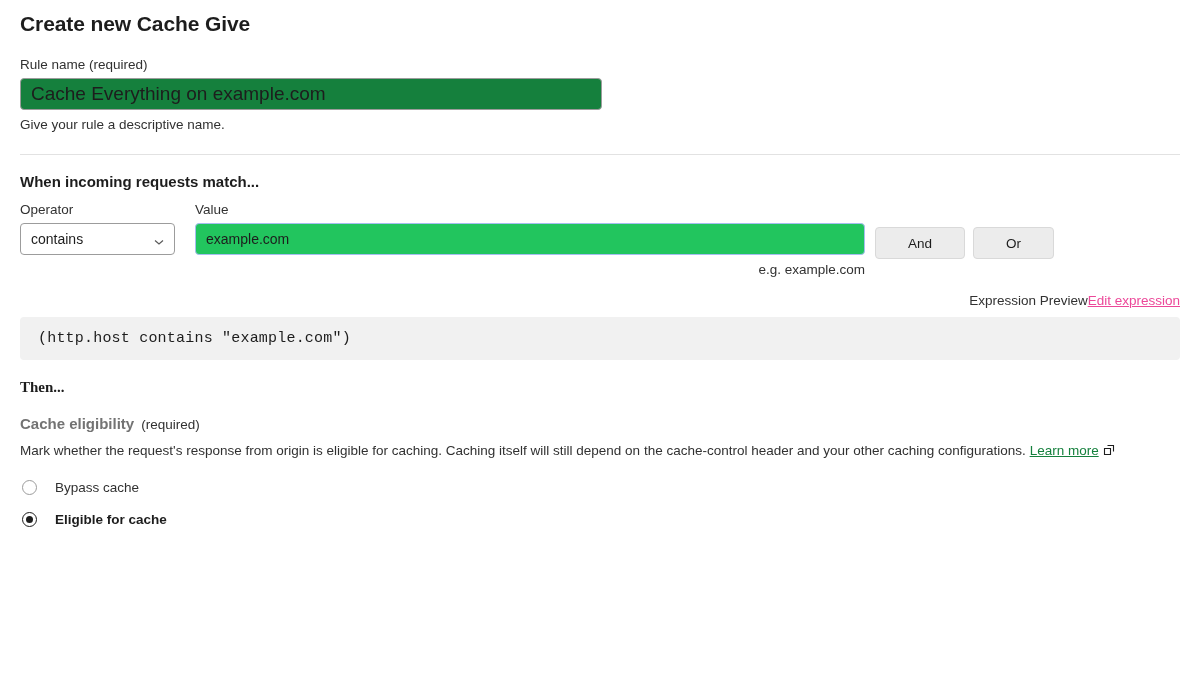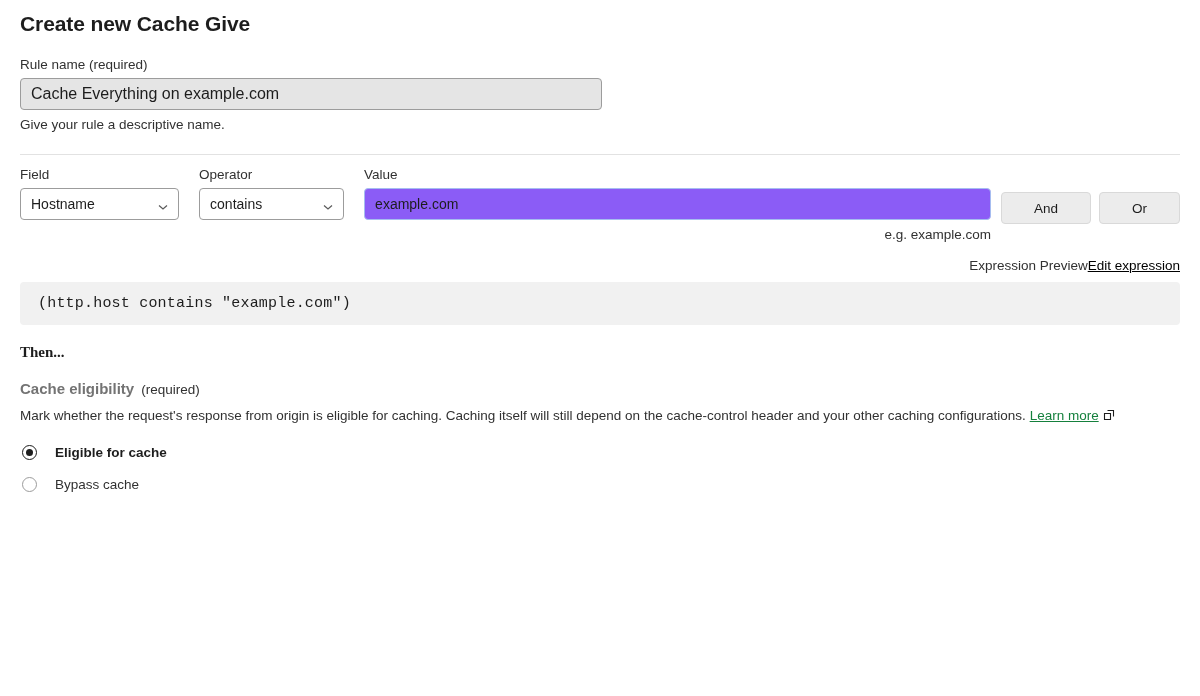--- a/index.html
+++ b/index.html
@@ -32,24 +32,24 @@
     color: #313131;
     margin-top: 21px;
     margin-bottom: 6px;
   }
   .text-input {
     width: 582px;
     height: 32px;
     border: 1px solid #9c9c9c;
     border-radius: 4px;
     padding: 0 10px;
-    font-size: 16px;
+    font-size: 19px;
     font-family: "Liberation Sans", sans-serif;
     color: #1d1d1d;
-    background: #e5e5e5;
+    background: #15803d;
     outline: none;
   }
   .help-text {
     font-size: 13.5px;
     color: #313131;
     margin-top: 7px;
   }
   .divider {
     border: none;
     border-top: 1px solid #e2e2e2;
@@ -95,21 +95,21 @@
     top: 50%;
     transform: translateY(-50%);
     width: 10px;
     height: 10px;
   }
   .value-input {
     width: 100%;
     height: 32px;
     border: 1px solid #a6bdf0;
     border-radius: 4px;
-    background: #8b5cf6;
+    background: #22c55e;
     padding: 0 10px;
     font-size: 14px;
     font-family: "Liberation Sans", sans-serif;
     color: #1d1d1d;
     outline: none;
   }
   .value-help {
     font-size: 13.5px;
     color: #313131;
     margin-top: 7px;
@@ -140,21 +140,21 @@
     align-items: baseline;
     margin-top: 16px;
     width: 1160px;
   }
   .expr-label {
     font-size: 13.5px;
     color: #313131;
   }
   .expr-edit-link {
     font-size: 13.5px;
-    color: #000000;
+    color: #ec4899;
     text-decoration: underline;
     cursor: pointer;
   }
   .expr-box {
     width: 1160px;
     background: #f1f1f1;
     border-radius: 4px;
     padding: 13px 18px;
     margin-top: 9px;
     font-family: "Liberation Mono", monospace;
@@ -246,34 +246,24 @@
 <div class="page">
 
   <h1 class="page-title">Create new Cache Give</h1>
 
   <div class="field-label">Rule name (required)</div>
   <input class="text-input" type="text" value="Cache Everything on example.com" style="">
   <div class="help-text">Give your rule a descriptive name.</div>
 
   <hr class="divider">
 
+  <div class="section-heading">When incoming requests match...</div>
 
   <div class="match-row">
 
-    <div class="col-field">
-      <div class="col-label">Field</div>
-      <div class="select-box">
-        <span>Hostname</span>
-        <span class="chevron">
-          <svg viewBox="0 0 10 10" width="10" height="10">
-              <path d="M1 3.5 L5 7 L9 3.5" fill="none" stroke="#5a5a5a" stroke-width="1.2"></path>
-            </svg>
-        </span>
-      </div>
-    </div>
 
     <div class="col-operator">
       <div class="col-label">Operator</div>
       <div class="select-box">
         <span>contains</span>
         <span class="chevron">
           <svg viewBox="0 0 10 10" width="10" height="10">
               <path d="M1 3.5 L5 7 L9 3.5" fill="none" stroke="#5a5a5a" stroke-width="1.2"></path>
             </svg>
         </span>
@@ -310,22 +300,22 @@
   <div class="desc-text">
     <span>Mark whether the request's response from origin is eligible for caching. Caching itself will still depend on the cache-control header and your other caching configurations. </span><span class="learn-more">Learn more</span><span class="ext-icon">
       <svg width="12" height="12" viewBox="0 0 12 12">
         <path d="M4.5 1.5 H10.5 V7.5" fill="none" stroke="#1d1d1d" stroke-width="1.1"></path>
         <path d="M1.5 4.5 H7.5 V10.5 H1.5 Z" fill="none" stroke="#1d1d1d" stroke-width="1.1"></path>
       </svg>
     </span>
   </div>
 
   <div class="radio-row">
+    <span class="radio"></span>
+    <span class="radio-label">Bypass cache</span>
+  </div>
+
+  <div class="radio-row">
     <span class="radio checked"></span>
     <span class="radio-label bold">Eligible for cache</span>
   </div>
 
-  <div class="radio-row">
-    <span class="radio"></span>
-    <span class="radio-label">Bypass cache</span>
-  </div>
-
 </div>
 
 </body></html>

